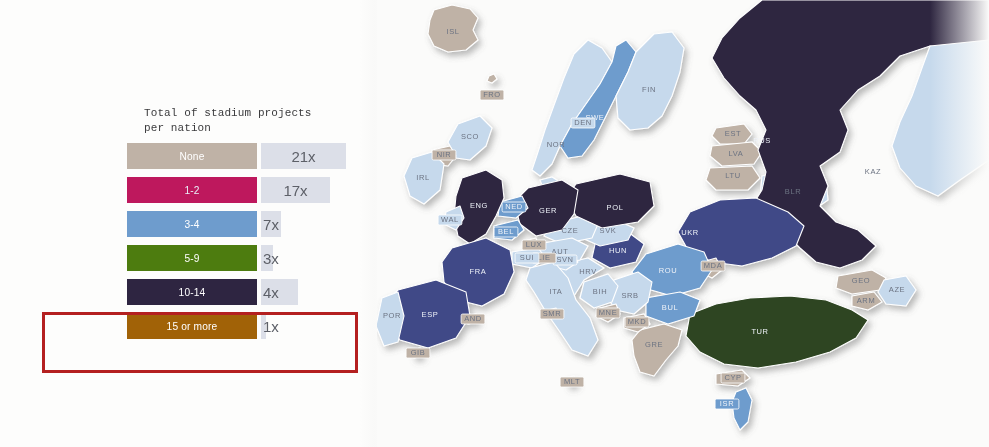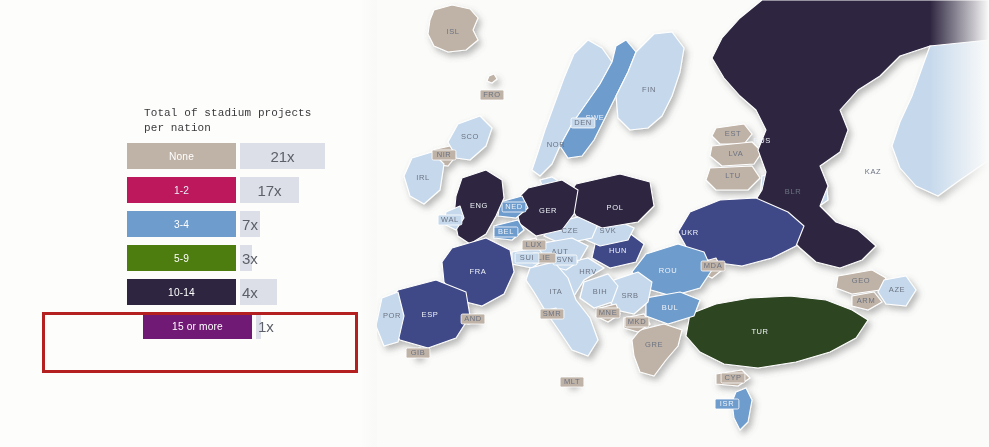--- a/index.html
+++ b/index.html
@@ -55,21 +55,21 @@
     width: 230px;
   }
   .legend-row {
     position: relative;
     height: 26px;
     margin-bottom: 8px;
     display: flex;
     align-items: stretch;
   }
   .legend-swatch {
-    width: 109px;
+    width: 130px;
     height: 26px;
     display: flex;
     align-items: center;
     justify-content: center;
     font-size: 10.2px;
     letter-spacing: 0.15px;
     box-sizing: border-box;
   }
   .legend-countbar {
     height: 26px;
@@ -152,21 +152,21 @@
 
     <div id="legend-rows">
         <div class="legend-row">
           <div class="legend-swatch" style="background: rgb(191, 178, 166); color: rgb(255, 255, 255);">None</div>
           <div class="legend-countbar" style="width: 85px;">
             <span>21x</span>
           </div>
         </div>
         <div class="legend-row">
           <div class="legend-swatch" style="background: #be185d; color: rgb(232, 240, 248);">1-2</div>
-          <div class="legend-countbar" style="width: 59px;">
+          <div class="legend-countbar" style="width: 69px;">
             <span>17x</span>
           </div>
         </div>
         <div class="legend-row">
           <div class="legend-swatch" style="background: rgb(110, 156, 205); color: rgb(255, 255, 255);">3-4</div>
           <div class="legend-countbar" style="width: 20px;">
             <span>7x</span>
           </div>
         </div>
         <div class="legend-row">
@@ -175,21 +175,21 @@
             <span>3x</span>
           </div>
         </div>
         <div class="legend-row">
           <div class="legend-swatch" style="background: rgb(46, 37, 65); color: rgb(255, 255, 255);">10-14</div>
           <div class="legend-countbar tiny" style="width: 37px;">
             <span>4x</span>
           </div>
         </div>
         <div class="legend-row">
-          <div class="legend-swatch" style="background: #701a75; color: rgb(255, 255, 255); margin-left: 16px;">15 or more</div>
+          <div class="legend-swatch" style="background: #a16207; color: rgb(255, 255, 255);">15 or more</div>
           <div class="legend-countbar tiny" style="width: 5px;">
             <span>1x</span>
           </div>
         </div>
       </div>
 
     <div id="highlight-box" style="border-color: rgb(180, 32, 32);"></div>
 
     <div id="left-panel-fade"></div>
   </div>

